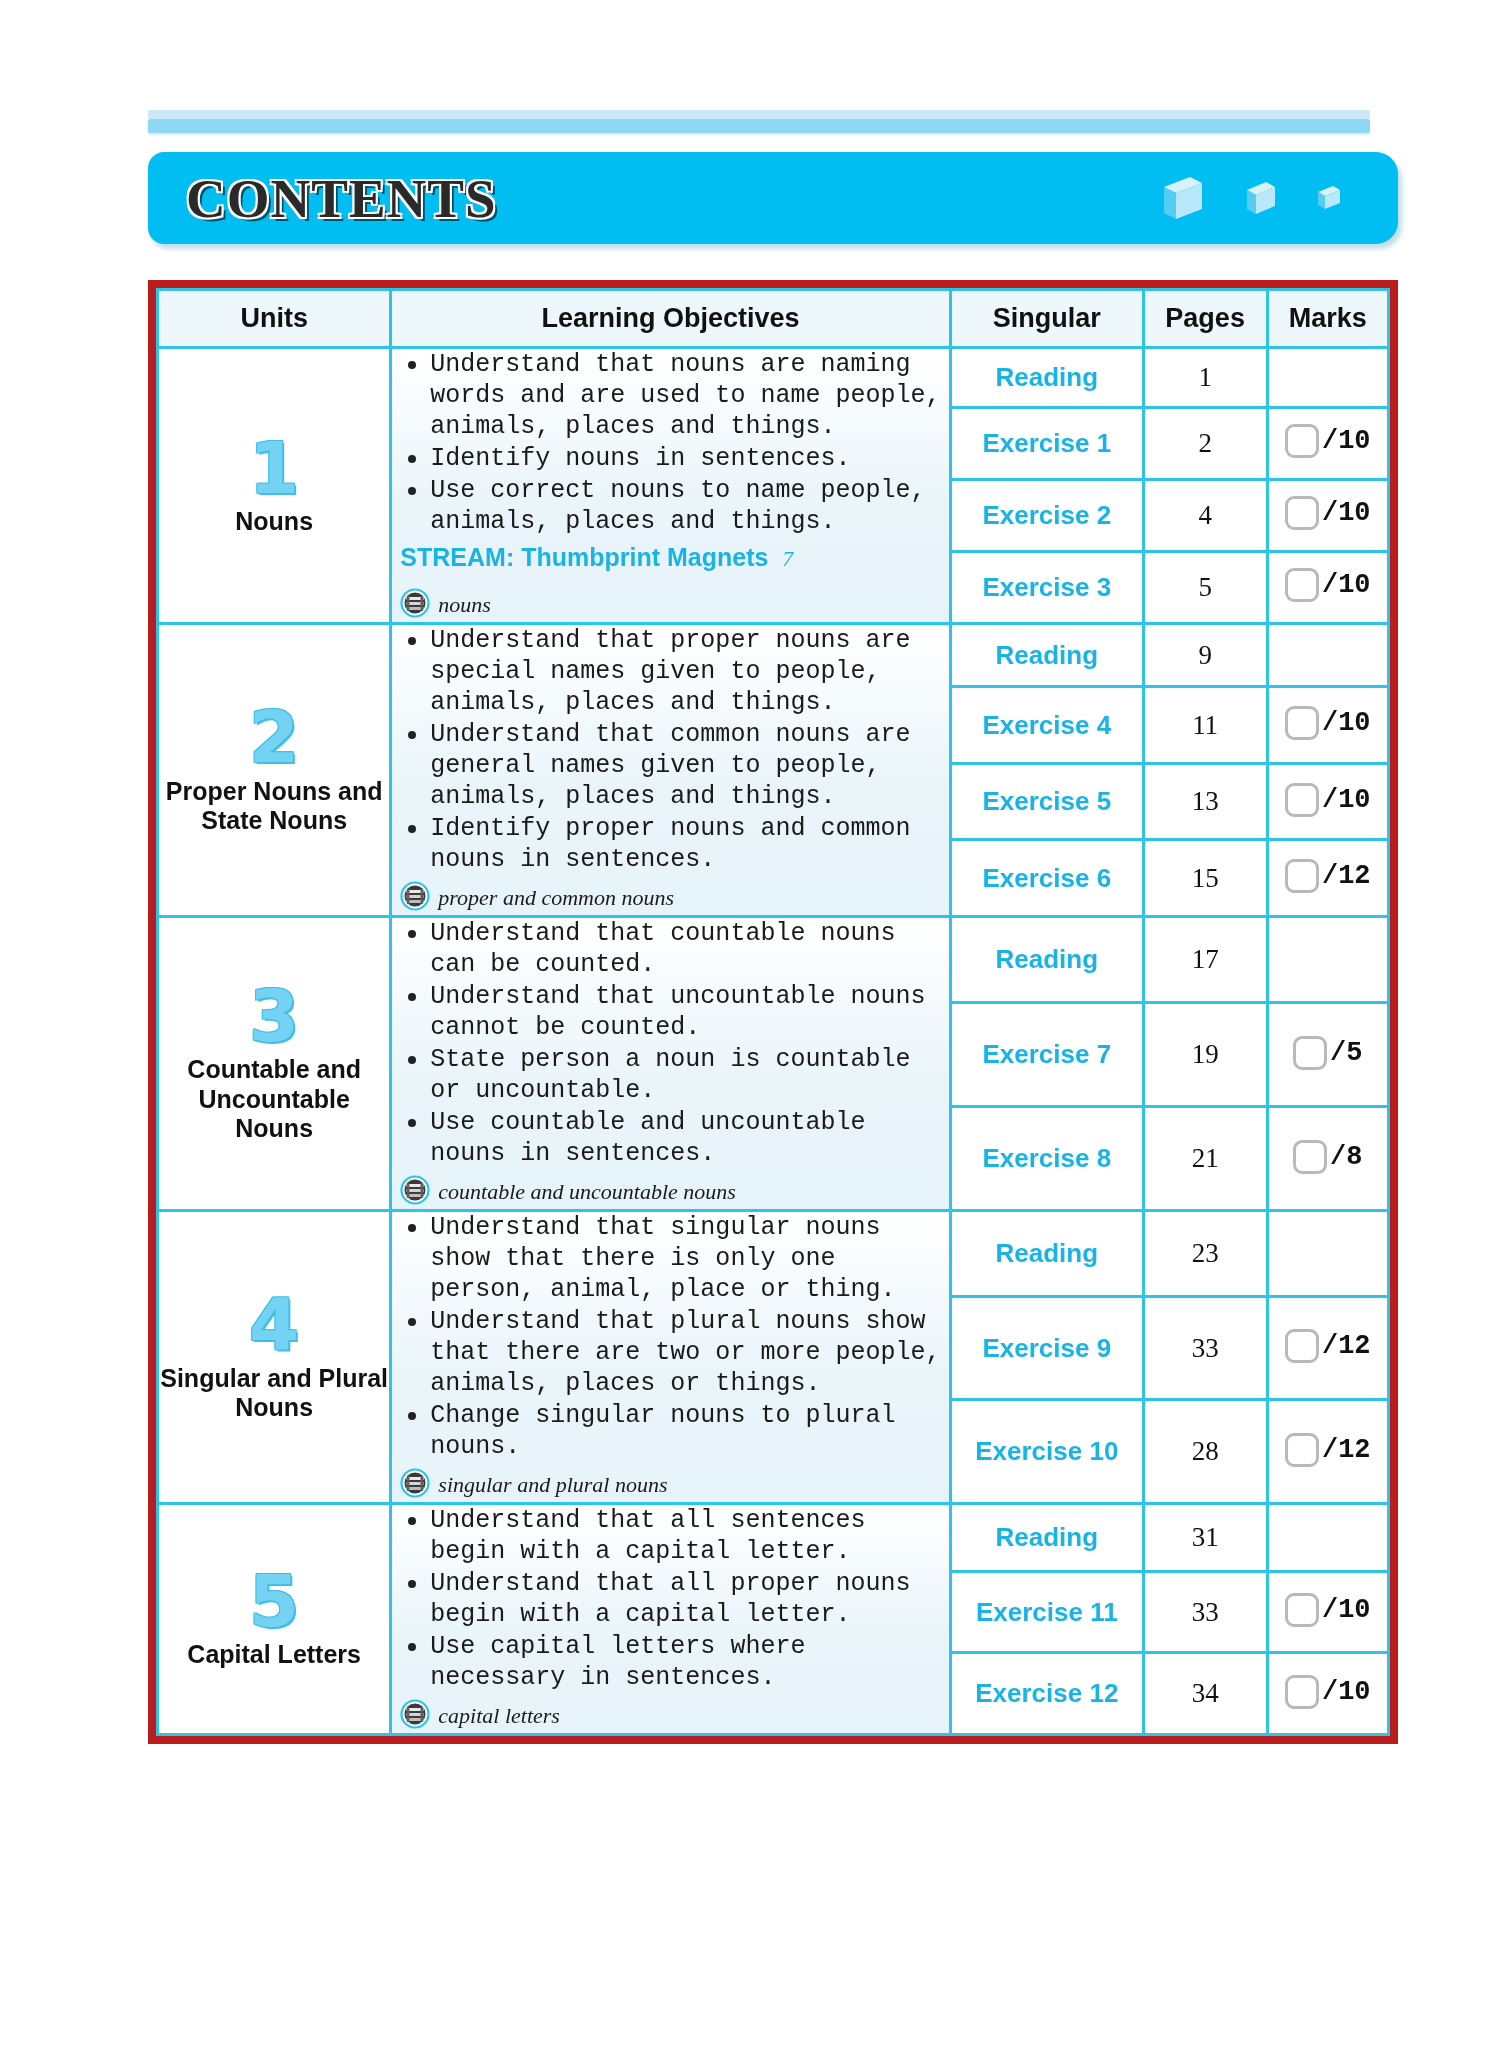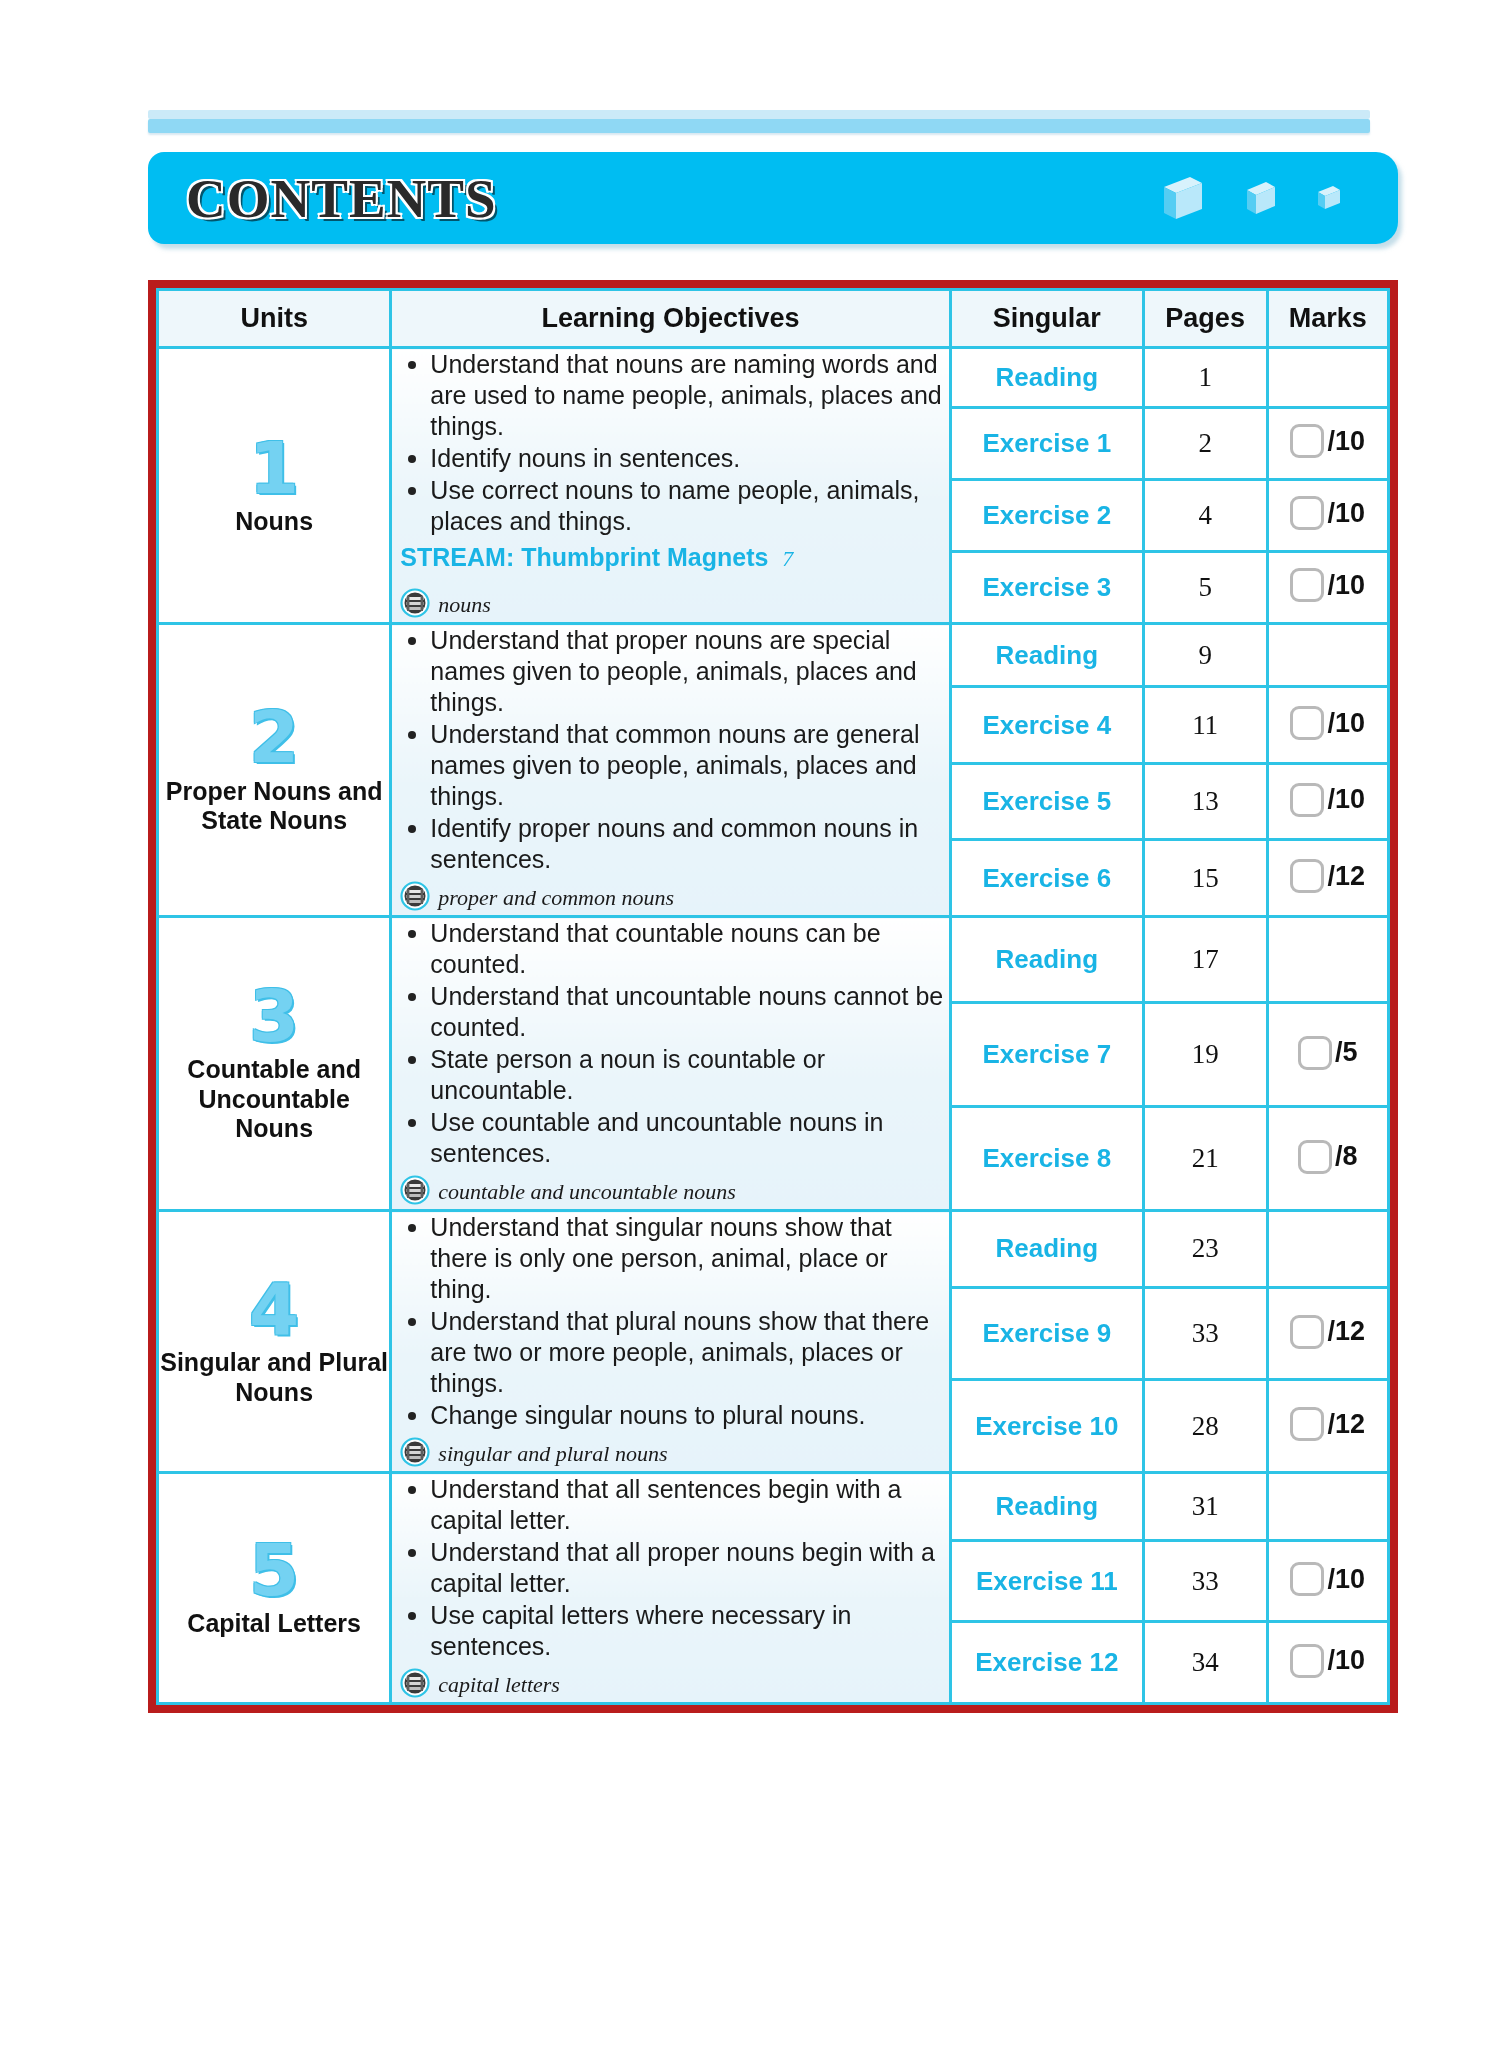--- a/index.html
+++ b/index.html
@@ -147,21 +147,21 @@
     vertical-align: top;
   }
   ul.obj-list {
     list-style: none;
     margin: 0 0 0 8px;
     padding: 0;
   }
   ul.obj-list li {
     position: relative;
     padding-left: 30px;
-    font-family: Liberation Sans, sans-serif;
+    font-family: Liberation Mono, monospace;
     font-size: 25px;
     line-height: 1.24;
     color: #1a1a1a;
     margin-bottom: 1px;
   }
   ul.obj-list li:before {
     content: "";
     position: absolute;
     left: 8px;
     top: 12px;
@@ -228,21 +228,21 @@
     gap: 1px;
   }
   .mark-sq {
     display: inline-block;
     width: 34px; height: 34px;
     border: 3px solid #b9b9b9;
     border-radius: 9px;
     background: #ffffff;
   }
   .mark-total {
-    font-family: Liberation Sans, sans-serif;
+    font-family: Liberation Mono, monospace;
     font-weight: 700;
     font-size: 27px;
     color: #111111;
     margin-left: 2px;
   }
   td.mk.empty { }
 </style>
 </head>
 <body>
 

